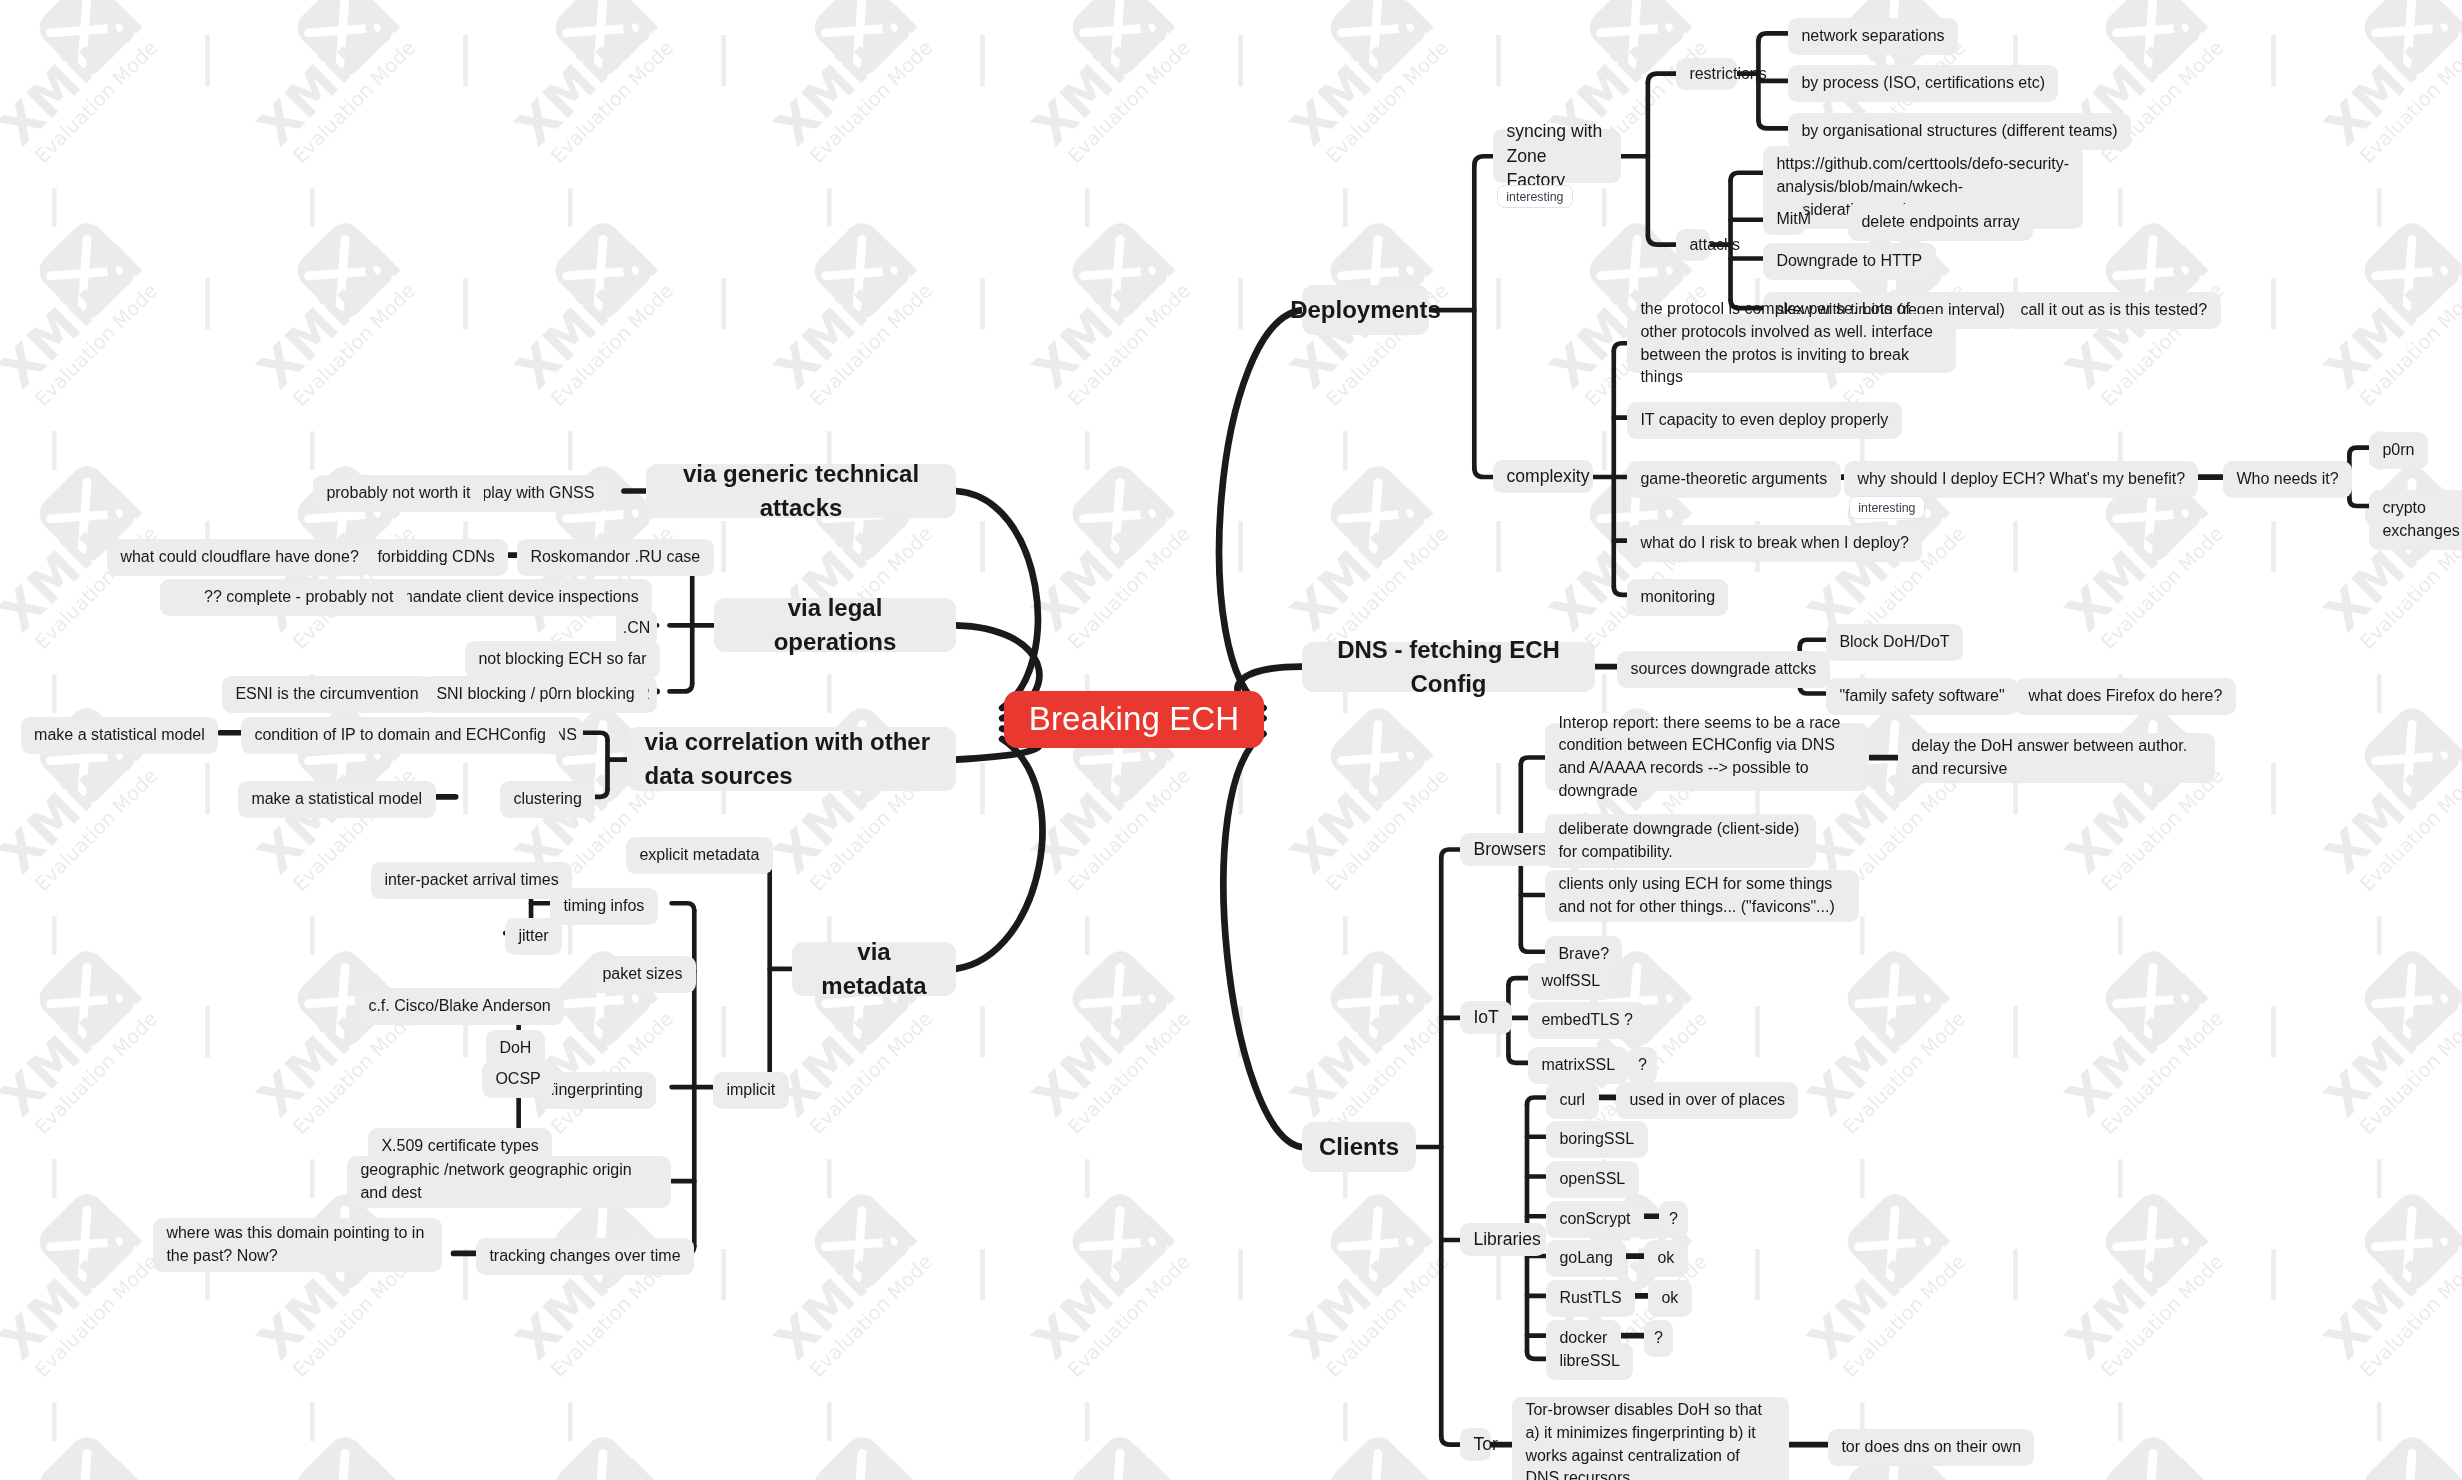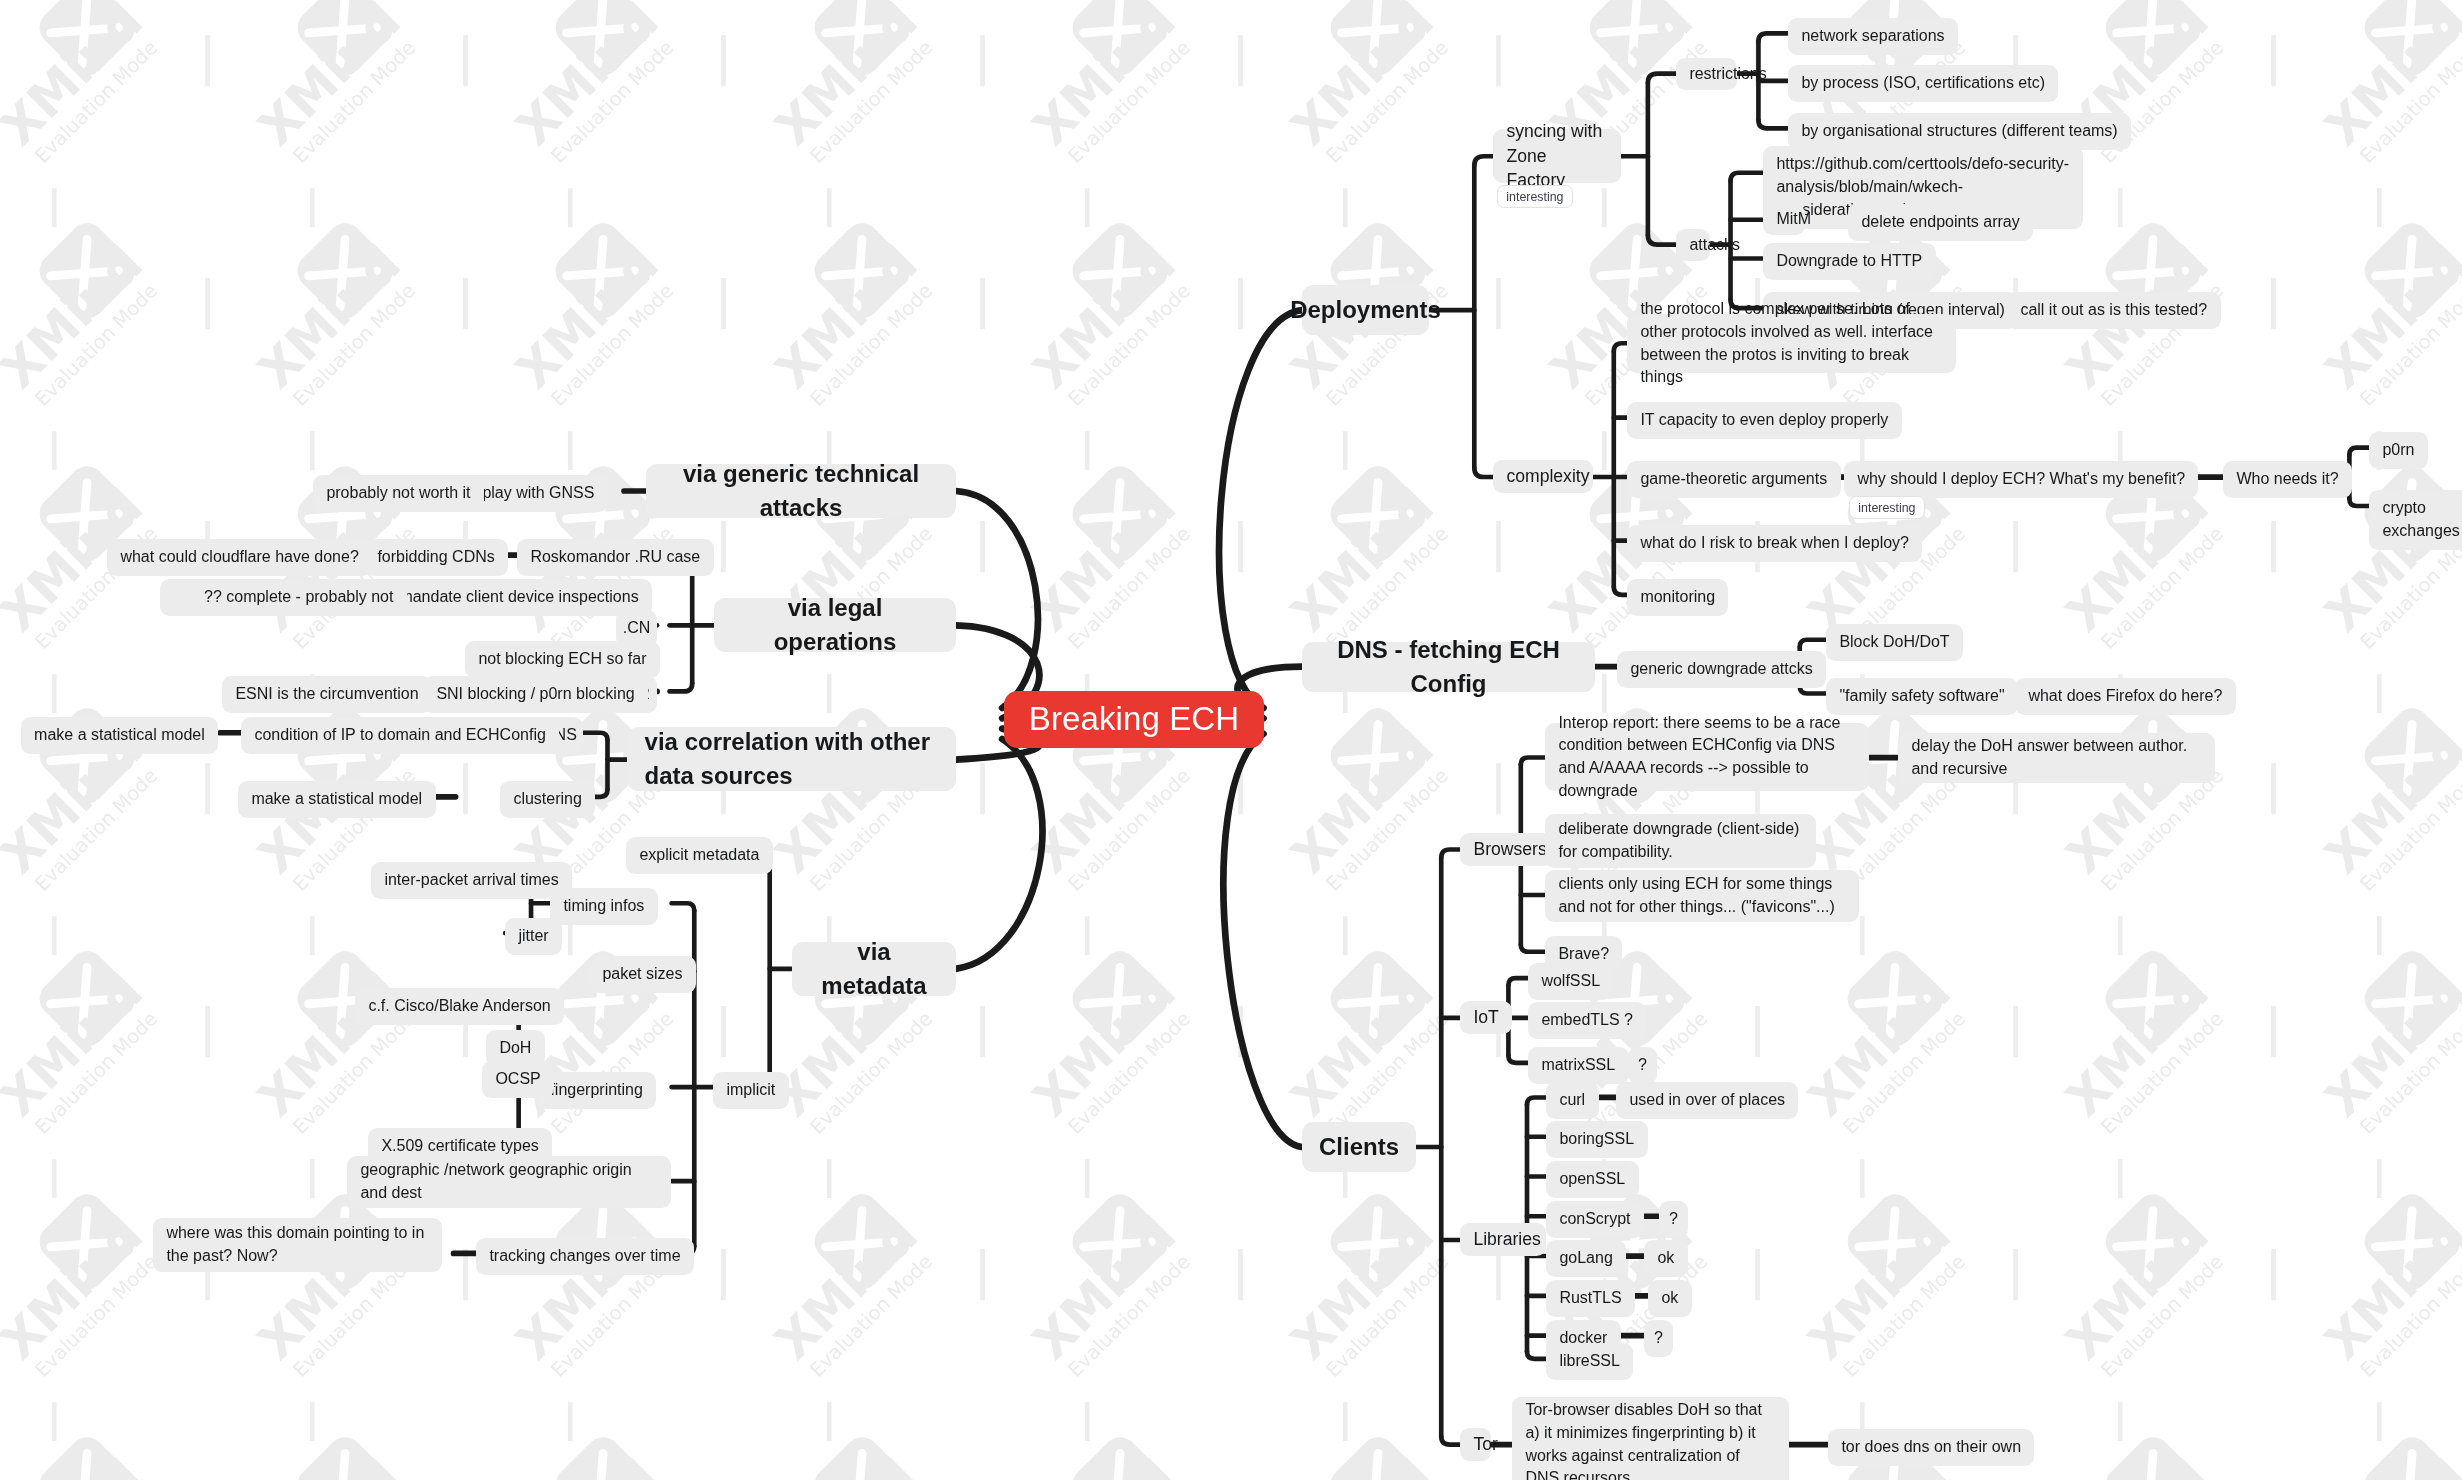--- a/index.html
+++ b/index.html
@@ -859,21 +859,21 @@
   <div class="node lvl3" style="left:1627px;top:461px;">game-theoretic arguments</div>
   <div class="node lvl3" style="left:1844px;top:461px;">why should I deploy ECH? What's my benefit?</div>
   <div class="tag" style="left:1849px;top:496px;">interesting</div>
   <div class="node lvl3" style="left:2223px;top:461px;">Who needs it?</div>
   <div class="node lvl3" style="left:2369px;top:432px;">p0rn</div>
   <div class="node lvl3" style="left:2369px;top:490px;">crypto exchanges</div>
   <div class="node lvl3" style="left:1627px;top:525px;">what do I risk to break when I deploy?</div>
   <div class="node lvl3" style="left:1627px;top:579px;">monitoring</div>
 
   <div class="node lvl1 ctr" style="left:1302px;top:642px;width:293px;height:50px;">DNS - fetching ECH Config</div>
-  <div class="node lvl3" style="left:1617px;top:651px;">generic downgrade attcks</div>
+  <div class="node lvl3" style="left:1617px;top:651px;">sources downgrade attcks</div>
   <div class="node lvl3" style="left:1826px;top:624px;">Block DoH/DoT</div>
   <div class="node lvl3" style="left:1826px;top:678px;">"family safety software"</div>
   <div class="node lvl3" style="left:2015px;top:678px;">what does Firefox do here?</div>
 
   <div class="node lvl1 ctr" style="left:1302px;top:1122px;width:114px;height:50px;">Clients</div>
 
   <div class="node lvl2" style="left:1460px;top:833px;width:93px;height:33px;">Browsers</div>
   <div class="node lvl3" style="left:1545px;top:723px;width:324px;height:68px;">Interop report: there seems to be a race condition between ECHConfig via DNS and A/AAAA records --&gt; possible to downgrade</div>
   <div class="node lvl3" style="left:1898px;top:733px;width:317px;height:50px;">delay the DoH answer between author. and recursive</div>
   <div class="node lvl3" style="left:1545px;top:814px;width:271px;height:54px;">deliberate downgrade (client-side) for compatibility.</div>

